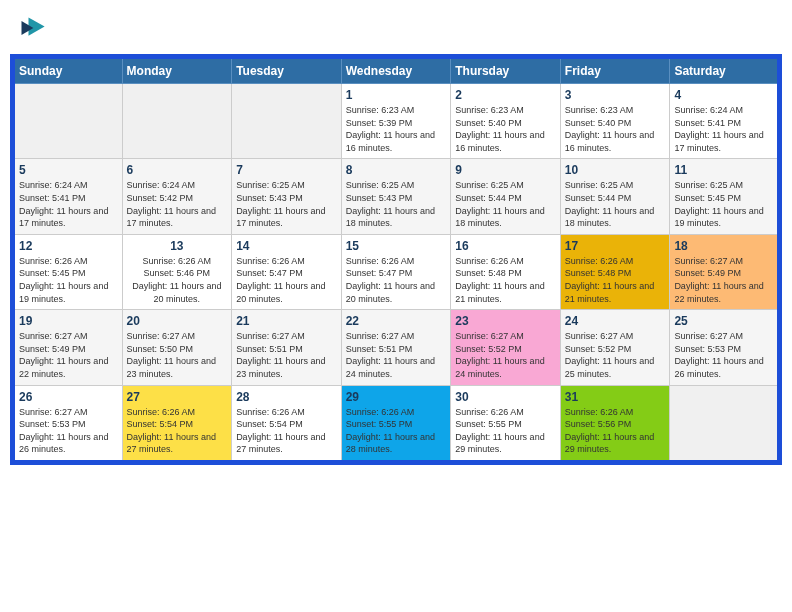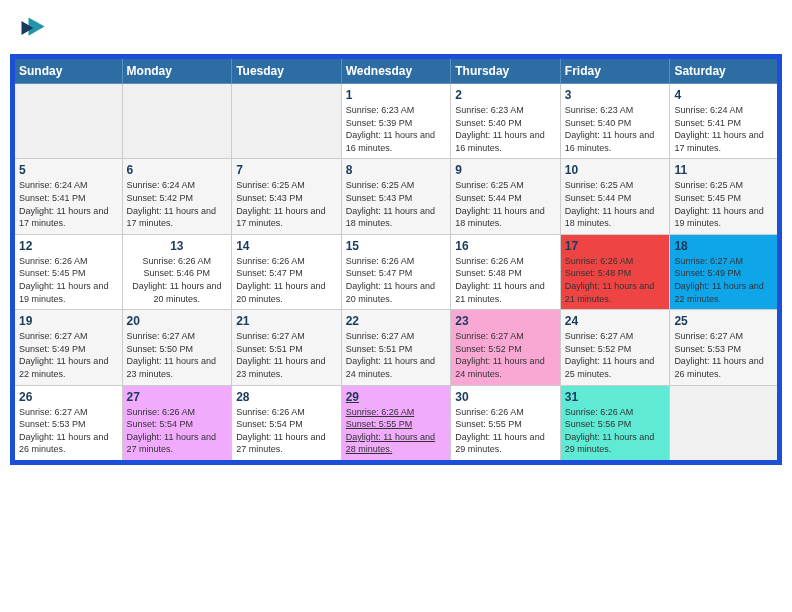--- a/index.html
+++ b/index.html
@@ -146,35 +146,35 @@
         <td style="background: rgb(245, 245, 245);"><span class="day-number">9</span><span class="day-info">Sunrise: 6:25 AM<br>Sunset: 5:44 PM<br>Daylight: 11 hours and 18 minutes.</span></td>
         <td style="background: rgb(245, 245, 245);"><span class="day-number">10</span><span class="day-info">Sunrise: 6:25 AM<br>Sunset: 5:44 PM<br>Daylight: 11 hours and 18 minutes.</span></td>
         <td style="background: rgb(245, 245, 245);"><span class="day-number">11</span><span class="day-info">Sunrise: 6:25 AM<br>Sunset: 5:45 PM<br>Daylight: 11 hours and 19 minutes.</span></td>
       </tr>
       <tr>
         <td style="background: rgb(255, 255, 255);"><span class="day-number">12</span><span class="day-info">Sunrise: 6:26 AM<br>Sunset: 5:45 PM<br>Daylight: 11 hours and 19 minutes.</span></td>
         <td style="background: rgb(255, 255, 255); text-align: center;"><span class="day-number">13</span><span class="day-info">Sunrise: 6:26 AM<br>Sunset: 5:46 PM<br>Daylight: 11 hours and 20 minutes.</span></td>
         <td style="background: rgb(255, 255, 255);"><span class="day-number">14</span><span class="day-info">Sunrise: 6:26 AM<br>Sunset: 5:47 PM<br>Daylight: 11 hours and 20 minutes.</span></td>
         <td style="background: rgb(255, 255, 255);"><span class="day-number">15</span><span class="day-info">Sunrise: 6:26 AM<br>Sunset: 5:47 PM<br>Daylight: 11 hours and 20 minutes.</span></td>
         <td style="background: rgb(255, 255, 255);"><span class="day-number">16</span><span class="day-info">Sunrise: 6:26 AM<br>Sunset: 5:48 PM<br>Daylight: 11 hours and 21 minutes.</span></td>
-        <td style="background: #ef4444;"><span class="day-number">17</span><span class="day-info">Sunrise: 6:26 AM<br>Sunset: 5:48 PM<br>Daylight: 11 hours and 21 minutes.</span></td>
-        <td style="background: #0ea5e9;"><span class="day-number">18</span><span class="day-info">Sunrise: 6:27 AM<br>Sunset: 5:49 PM<br>Daylight: 11 hours and 22 minutes.</span></td>
+        <td style="background: #eab308;"><span class="day-number">17</span><span class="day-info">Sunrise: 6:26 AM<br>Sunset: 5:48 PM<br>Daylight: 11 hours and 21 minutes.</span></td>
+        <td style="background: #fdba74;"><span class="day-number">18</span><span class="day-info">Sunrise: 6:27 AM<br>Sunset: 5:49 PM<br>Daylight: 11 hours and 22 minutes.</span></td>
       </tr>
       <tr>
         <td style="background: rgb(245, 245, 245);"><span class="day-number">19</span><span class="day-info">Sunrise: 6:27 AM<br>Sunset: 5:49 PM<br>Daylight: 11 hours and 22 minutes.</span></td>
         <td style="background: rgb(245, 245, 245); margin-left: 44px;"><span class="day-number">20</span><span class="day-info">Sunrise: 6:27 AM<br>Sunset: 5:50 PM<br>Daylight: 11 hours and 23 minutes.</span></td>
         <td style="background: rgb(245, 245, 245); margin-left: 18px;"><span class="day-number">21</span><span class="day-info">Sunrise: 6:27 AM<br>Sunset: 5:51 PM<br>Daylight: 11 hours and 23 minutes.</span></td>
         <td style="background: rgb(245, 245, 245);"><span class="day-number">22</span><span class="day-info">Sunrise: 6:27 AM<br>Sunset: 5:51 PM<br>Daylight: 11 hours and 24 minutes.</span></td>
         <td style="background: #f9a8d4;"><span class="day-number">23</span><span class="day-info">Sunrise: 6:27 AM<br>Sunset: 5:52 PM<br>Daylight: 11 hours and 24 minutes.</span></td>
         <td style="background: rgb(245, 245, 245);"><span class="day-number">24</span><span class="day-info">Sunrise: 6:27 AM<br>Sunset: 5:52 PM<br>Daylight: 11 hours and 25 minutes.</span></td>
         <td style="background: rgb(245, 245, 245);"><span class="day-number">25</span><span class="day-info">Sunrise: 6:27 AM<br>Sunset: 5:53 PM<br>Daylight: 11 hours and 26 minutes.</span></td>
       </tr>
       <tr>
         <td style="background: rgb(255, 255, 255); margin-top: 37px;"><span class="day-number">26</span><span class="day-info">Sunrise: 6:27 AM<br>Sunset: 5:53 PM<br>Daylight: 11 hours and 26 minutes.</span></td>
-        <td style="background: #f0abfc; margin-left: 24px;"><span class="day-number">27</span><span class="day-info">Sunrise: 6:26 AM<br>Sunset: 5:54 PM<br>Daylight: 11 hours and 27 minutes.</span></td>
+        <td style="background: #fde047; margin-left: 24px;"><span class="day-number">27</span><span class="day-info">Sunrise: 6:26 AM<br>Sunset: 5:54 PM<br>Daylight: 11 hours and 27 minutes.</span></td>
         <td style="background: rgb(255, 255, 255);"><span class="day-number">28</span><span class="day-info">Sunrise: 6:26 AM<br>Sunset: 5:54 PM<br>Daylight: 11 hours and 27 minutes.</span></td>
-        <td style="background: #f0abfc; text-decoration: underline;"><span class="day-number">29</span><span class="day-info">Sunrise: 6:26 AM<br>Sunset: 5:55 PM<br>Daylight: 11 hours and 28 minutes.</span></td>
+        <td style="background: #0ea5e9;"><span class="day-number">29</span><span class="day-info">Sunrise: 6:26 AM<br>Sunset: 5:55 PM<br>Daylight: 11 hours and 28 minutes.</span></td>
         <td style="background: rgb(255, 255, 255);"><span class="day-number">30</span><span class="day-info">Sunrise: 6:26 AM<br>Sunset: 5:55 PM<br>Daylight: 11 hours and 29 minutes.</span></td>
-        <td style="background: #5eead4;"><span class="day-number">31</span><span class="day-info">Sunrise: 6:26 AM<br>Sunset: 5:56 PM<br>Daylight: 11 hours and 29 minutes.</span></td>
+        <td style="background: #84cc16;"><span class="day-number">31</span><span class="day-info">Sunrise: 6:26 AM<br>Sunset: 5:56 PM<br>Daylight: 11 hours and 29 minutes.</span></td>
         <td class="empty-cell"></td>
       </tr>
     </tbody>
 </table>
 
 </body></html>

